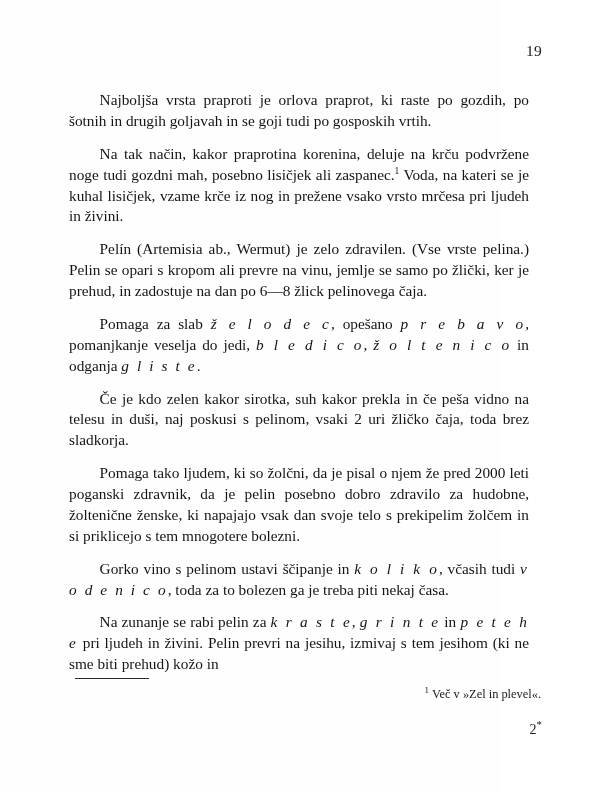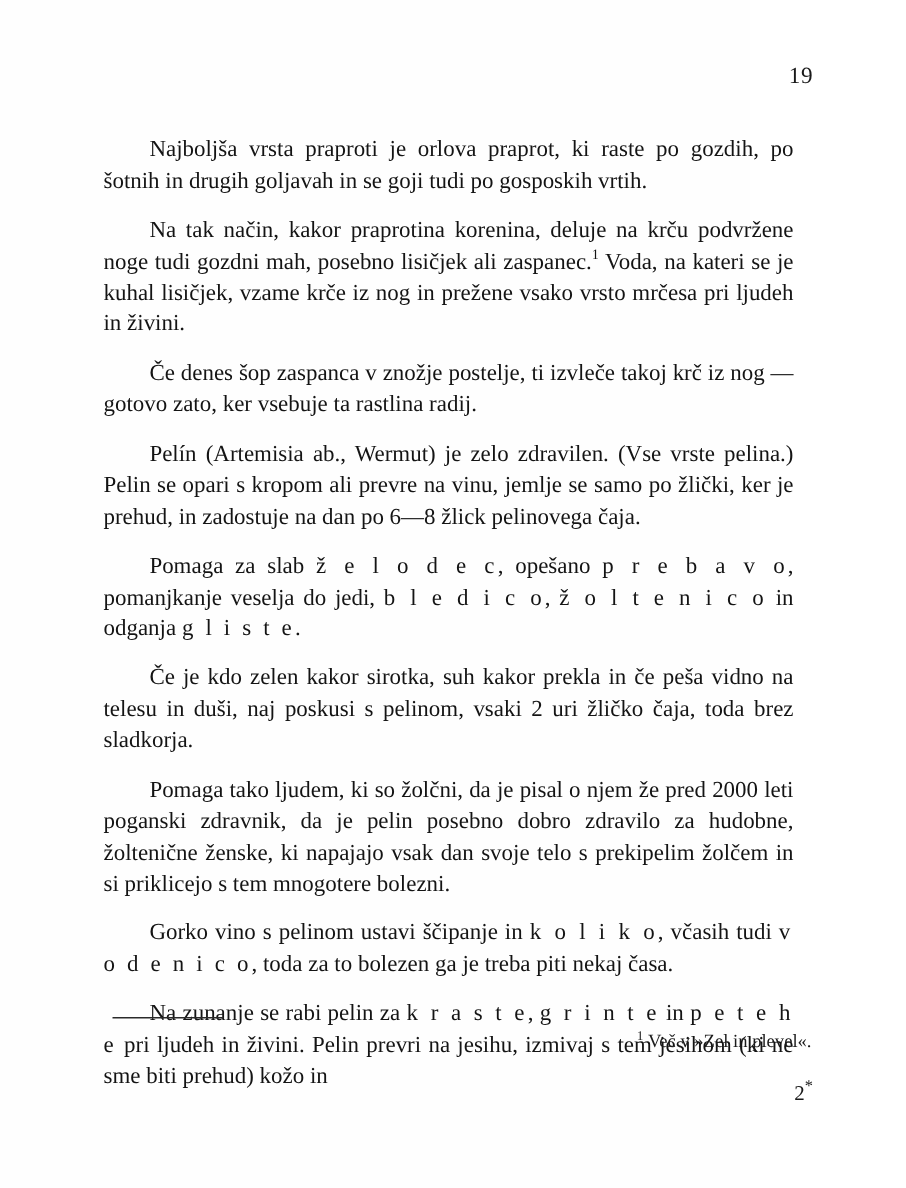--- a/index.html
+++ b/index.html
@@ -50,20 +50,21 @@
   .body-text p {
     margin: 12px;
     text-indent: 2.0em;
     hyphens: none;
   }
   .bold {
     font-weight: normal;
   }
   .spaced {
     letter-spacing: 2.1px;
+    font-style: italic;
   }
   .sup {
     font-size: 0.62em;
     vertical-align: super;
     line-height: 0;
   }
   .footnote-wrap {
     position: absolute;
     left: 5px;
     bottom: 58px;
@@ -108,21 +109,20 @@
   <div class="page-inner">
 
     <div class="page-number">19</div>
 
     <div class="body-text">
 
       <p><span>Najboljša vrsta praproti je orlova praprot, ki raste po gozdih, po šotnih in drugih goljavah in se goji tudi po gosposkih vrtih.</span></p>
 
       <p><span>Na tak način, kakor praprotina korenina, deluje na krču podvržene noge tudi gozdni mah, posebno lisičjek ali zaspanec.</span><span class="sup">1</span><span> Voda, na kateri se je kuhal lisičjek, vzame krče iz nog in prežene vsako vrsto mrčesa pri ljudeh in živini.</span></p>
 
-      <p><span>Če denes šop zaspanca v znožje postelje, ti izvleče takoj krč iz nog — gotovo zato, ker vsebuje ta rastlina radij.</span></p>
 
       <p><span class="bold">Pelín</span><span> (Artemisia ab., Wermut) je zelo zdravilen. (Vse vrste pelina.) Pelin se opari s kropom ali prevre na vinu, jemlje se samo po žlički, ker je prehud, in zadostuje na dan po 6—8 žlick pelinovega čaja.</span></p>
 
       <p><span>Pomaga za slab </span><span class="spaced">ž e l o d e c</span><span>, opešano </span><span class="spaced">p r e b a v o</span><span>, pomanjkanje veselja do jedi, </span><span class="spaced">b l e d i c o</span><span>, </span><span class="spaced">ž o l t e n i c o</span><span> in odganja </span><span class="spaced">g l i s t e</span><span>.</span></p>
 
       <p><span>Če je kdo zelen kakor sirotka, suh kakor prekla in če peša vidno na telesu in duši, naj poskusi s pelinom, vsaki 2 uri žličko čaja, toda brez sladkorja.</span></p>
 
       <p><span>Pomaga tako ljudem, ki so žolčni, da je pisal o njem že pred 2000 leti poganski zdravnik, da je pelin posebno dobro zdravilo za hudobne, žoltenične ženske, ki napajajo vsak dan svoje telo s prekipelim žolčem in si priklicejo s tem mnogotere bolezni.</span></p>
 
       <p><span>Gorko vino s pelinom ustavi ščipanje in </span><span class="spaced">k o l i k o</span><span>, včasih tudi </span><span class="spaced">v o d e n i c o</span><span>, toda za to bolezen ga je treba piti nekaj časa.</span></p>

